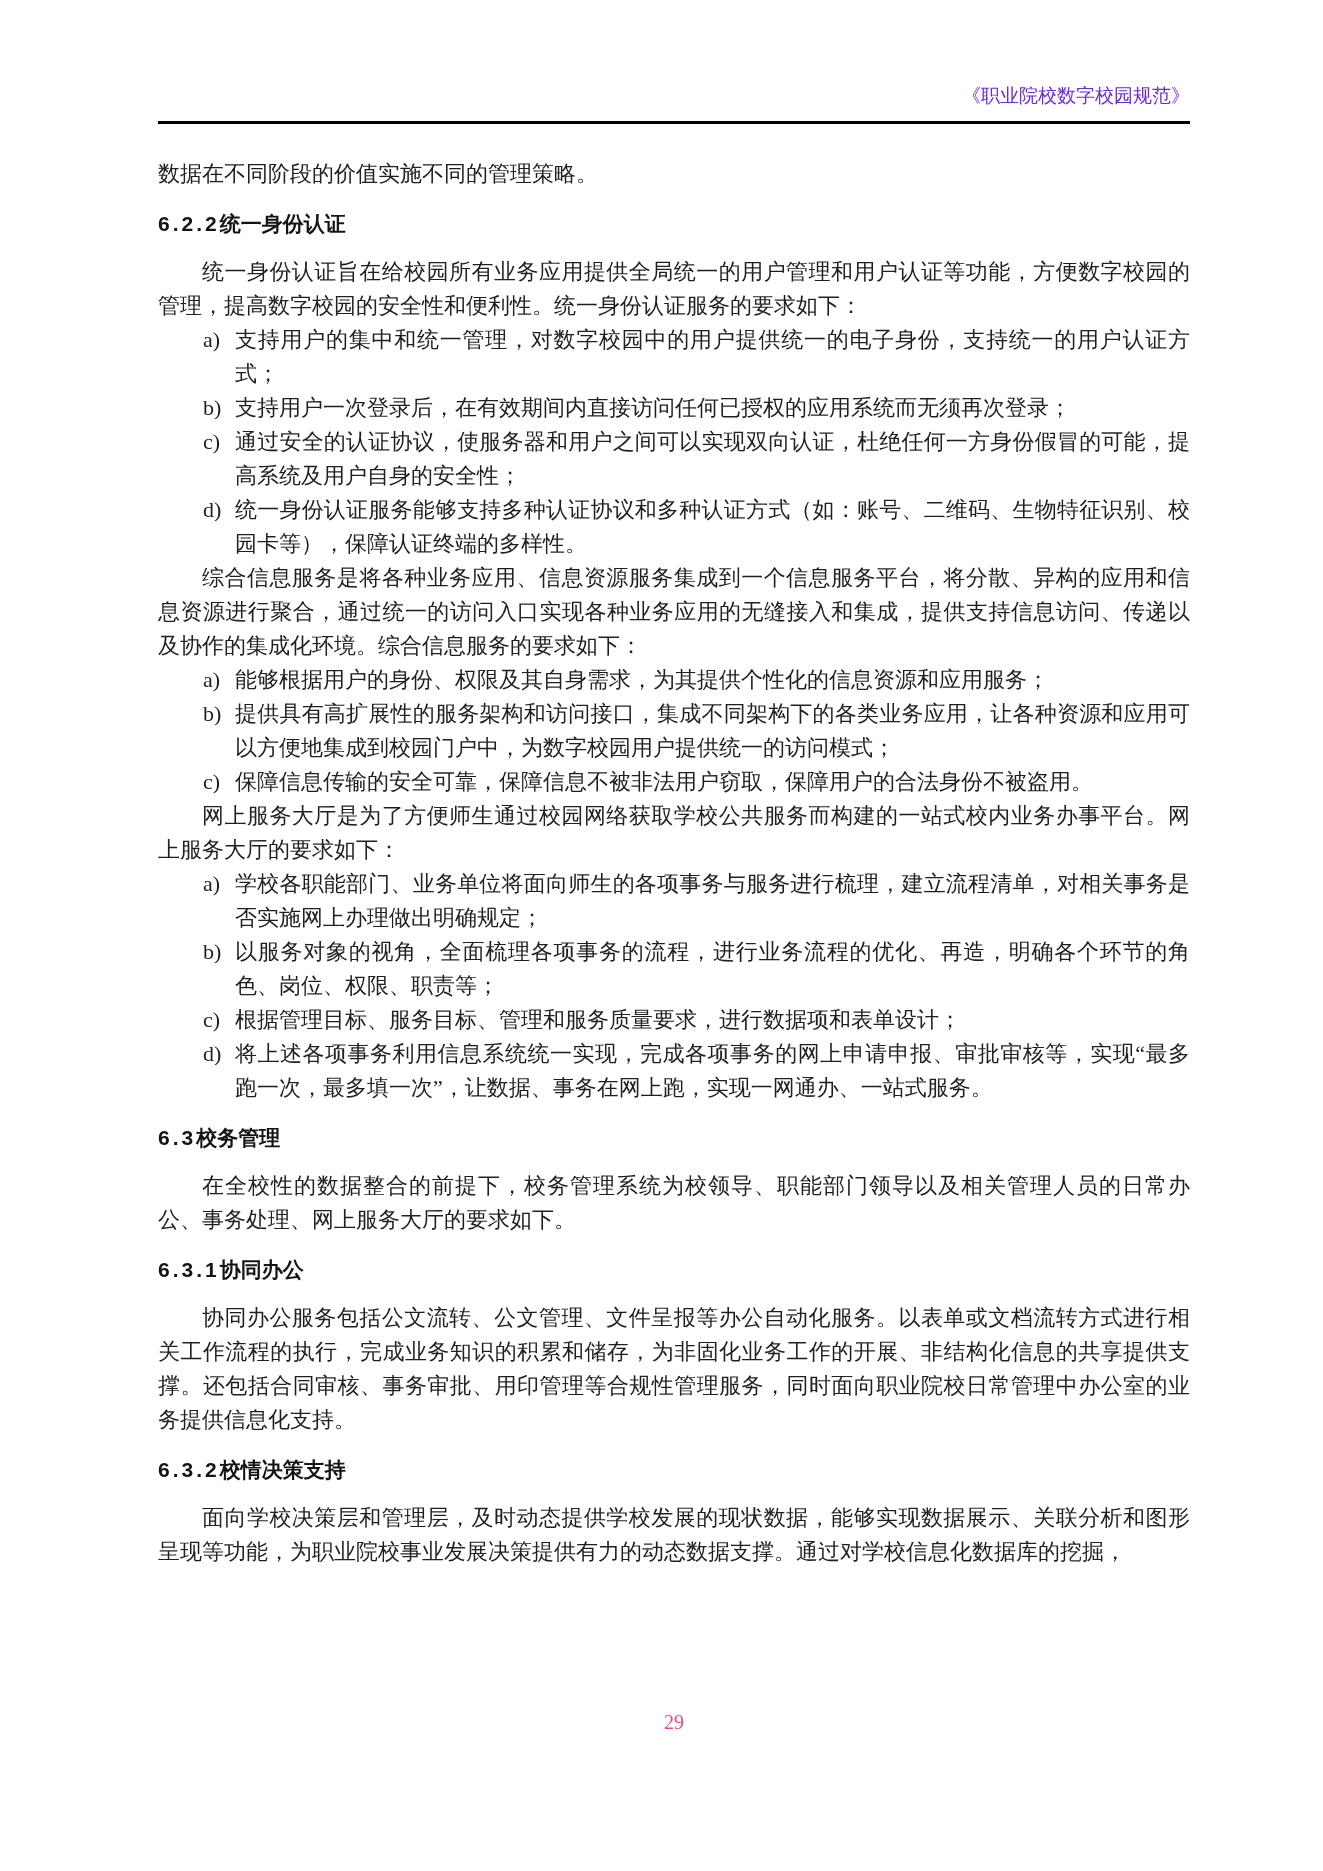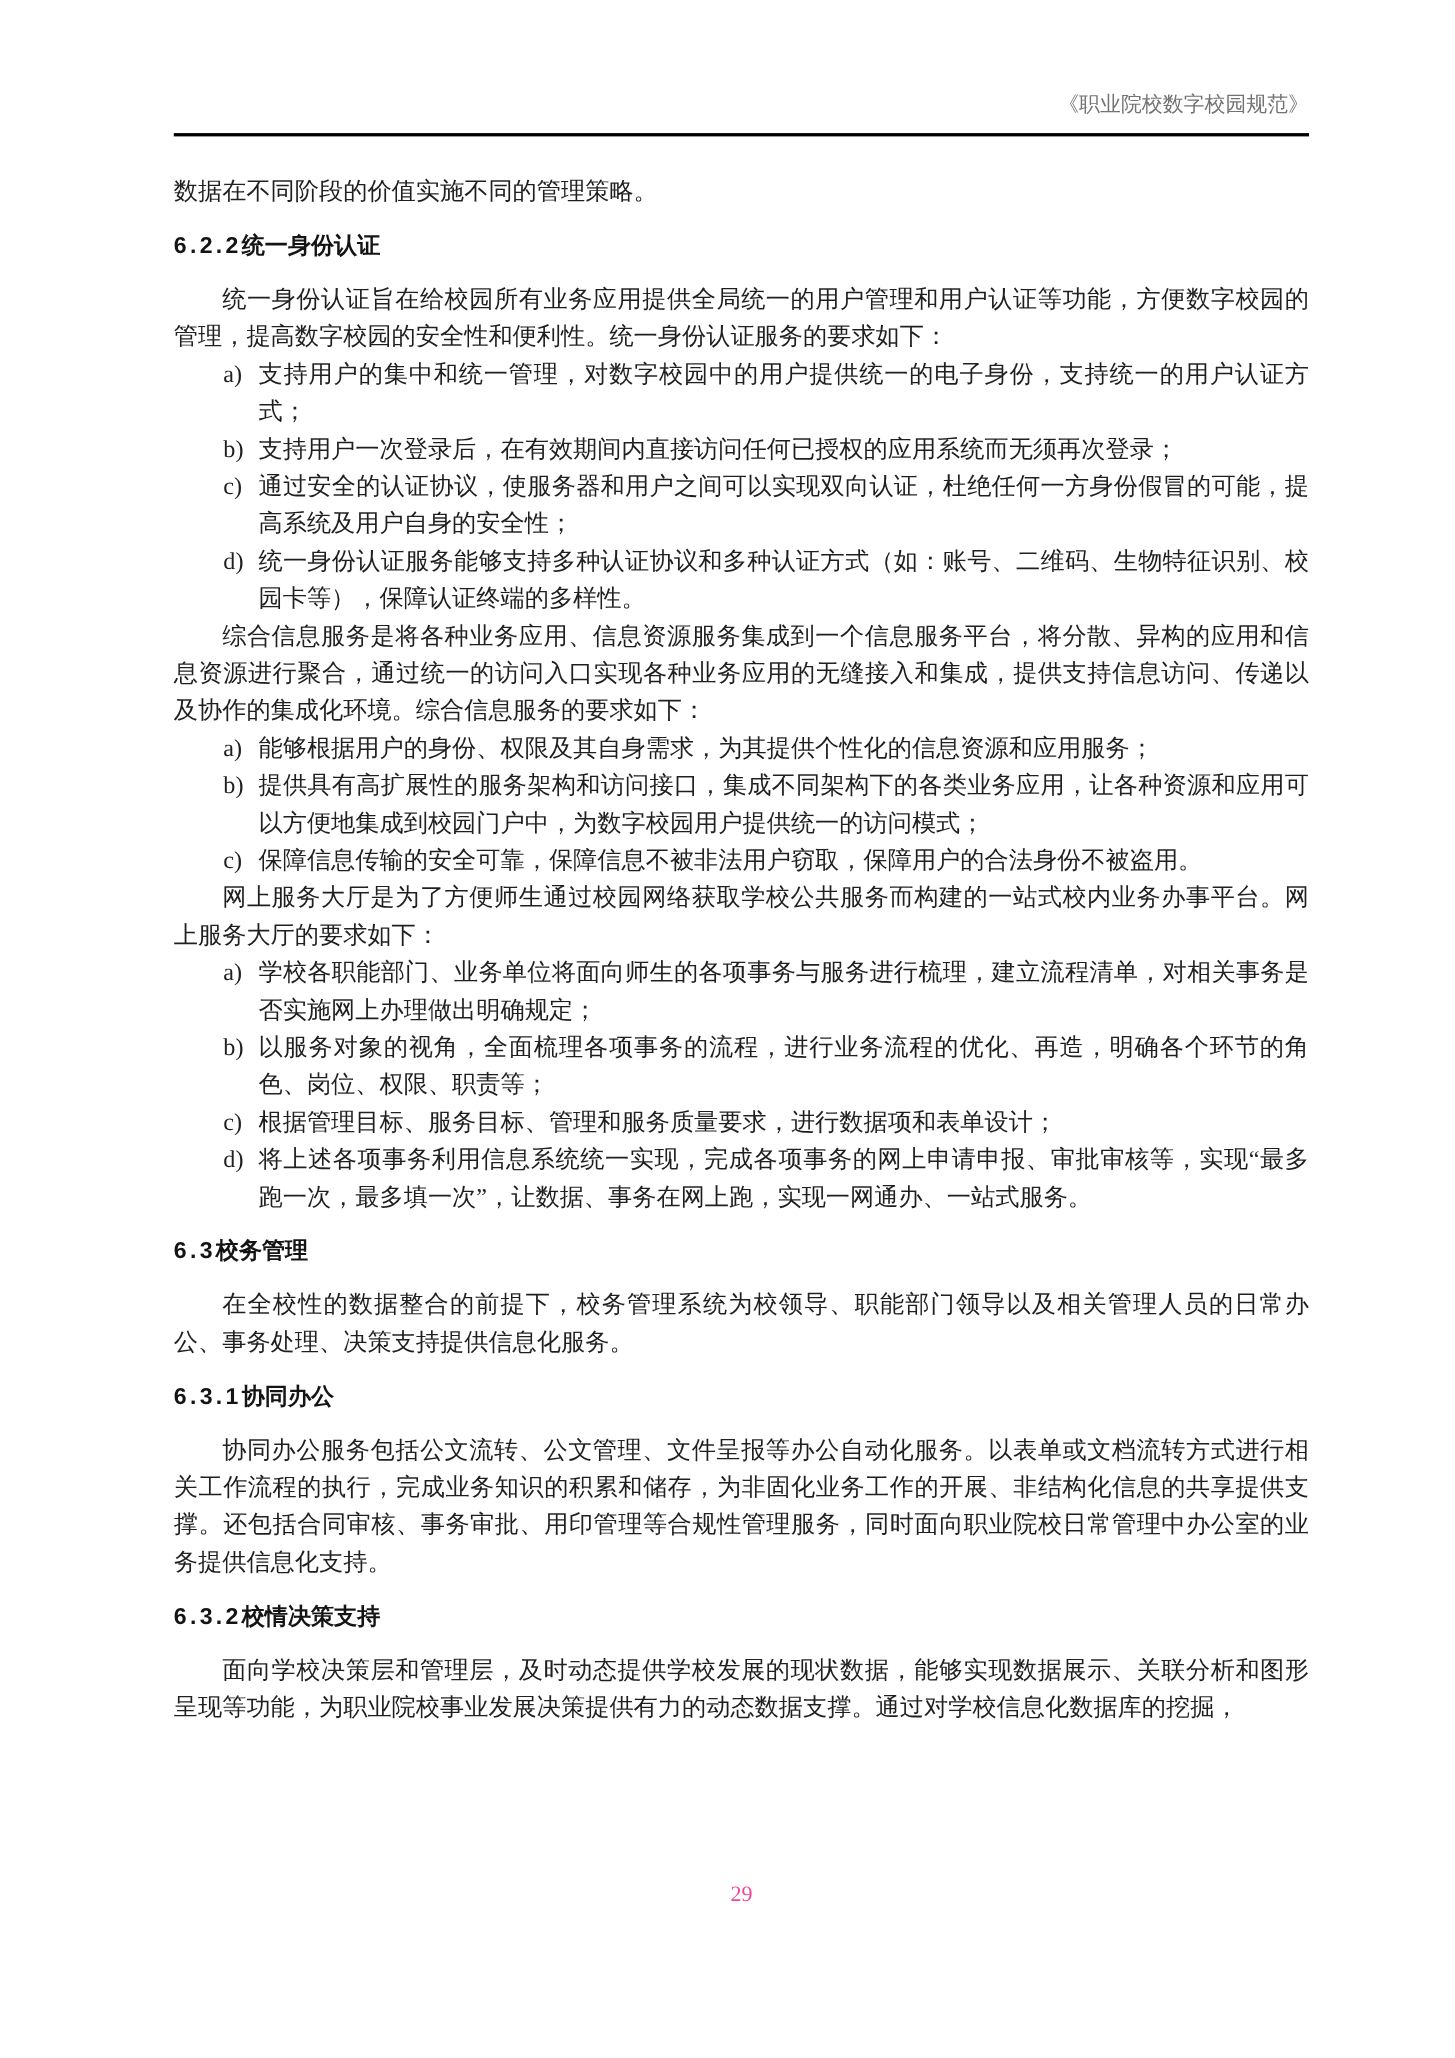--- a/index.html
+++ b/index.html
@@ -18,21 +18,21 @@
     position: absolute;
     left: 158px;
     top: 84px;
     width: 1032px;
   }
 
   .running-head {
     font-size: 19px;
     line-height: 24px;
     text-align: right;
-    color: #737373;
+    color: #6d28d9;
   }
 
   .header-rule {
     height: 3px;
     background: #000000;
     margin-top: 13px;
   }
 
   .intro-para {
     margin: 33px 0 0 0;
@@ -168,21 +168,21 @@
           <span class="list-marker">d)</span>
           <span class="list-text">将上述各项事务利用信息系统统一实现，完成各项事务的网上申请申报、审批审核等，实现“最多跑一次，最多填一次”，让数据、事务在网上跑，实现一网通办、一站式服务。</span>
         </div>
       </div>
     </section>
 
     <section>
       <h2 class="sec-heading">
         <span class="sec-number">6.3</span><span>校务管理</span>
       </h2>
-      <p class="para">在全校性的数据整合的前提下，校务管理系统为校领导、职能部门领导以及相关管理人员的日常办公、事务处理、决策支持提供信息化服务。</p>
+      <p class="para">在全校性的数据整合的前提下，校务管理系统为校领导、职能部门领导以及相关管理人员的日常办公、事务处理、网上服务大厅的要求如下。</p>
     </section>
 
     <section>
       <h2 class="sec-heading">
         <span class="sec-number">6.3.1</span><span>协同办公</span>
       </h2>
       <p class="para">协同办公服务包括公文流转、公文管理、文件呈报等办公自动化服务。以表单或文档流转方式进行相关工作流程的执行，完成业务知识的积累和储存，为非固化业务工作的开展、非结构化信息的共享提供支撑。还包括合同审核、事务审批、用印管理等合规性管理服务，同时面向职业院校日常管理中办公室的业务提供信息化支持。</p>
     </section>
 
     <section>

